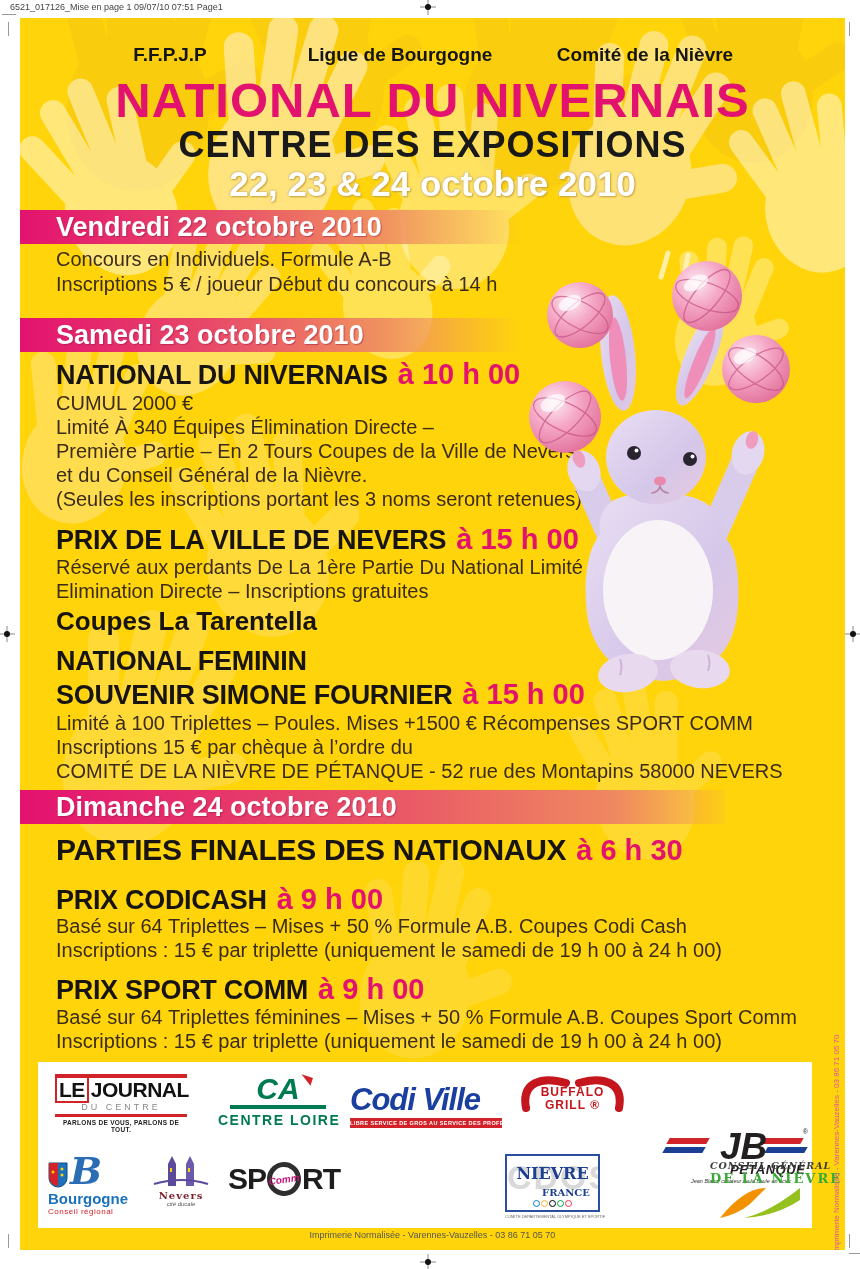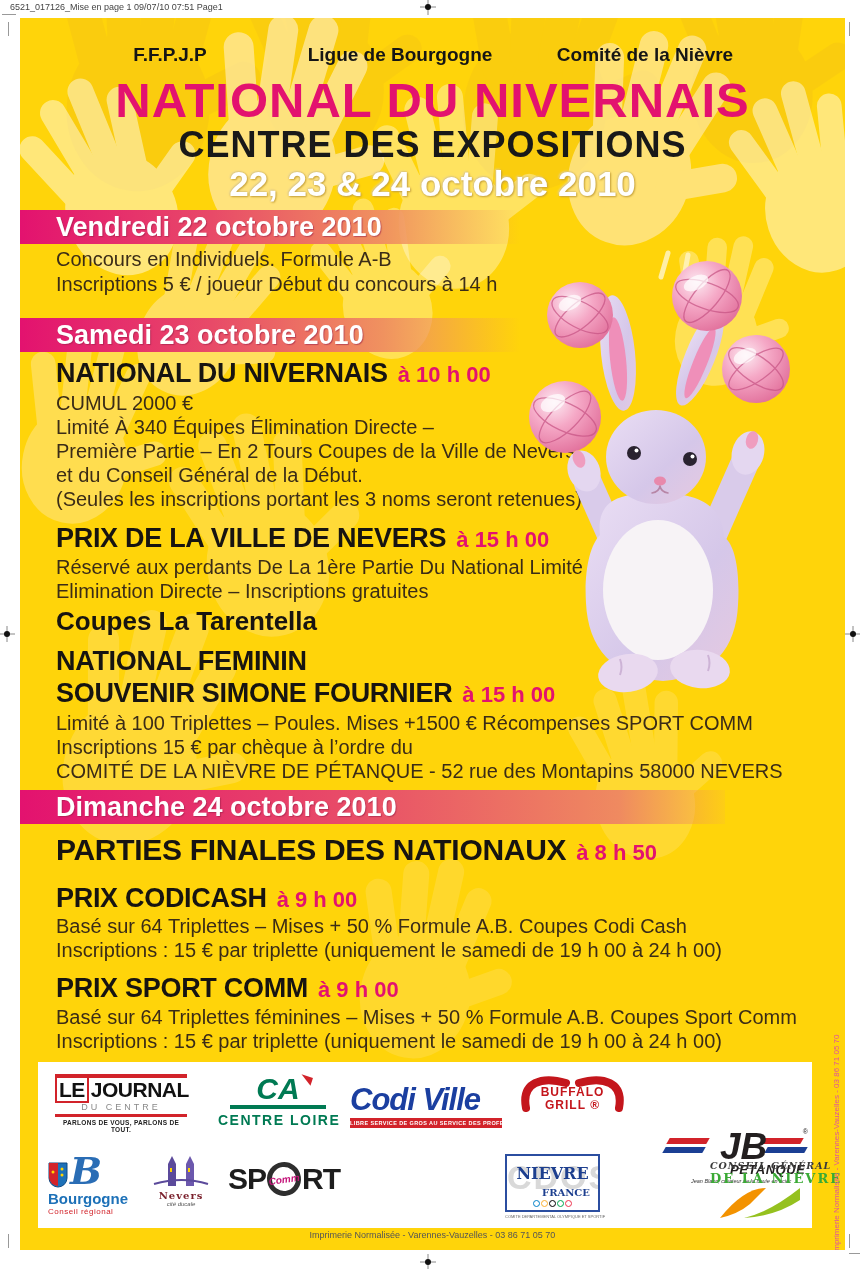--- a/index.html
+++ b/index.html
@@ -23,21 +23,21 @@
   
   .banner{position:absolute;left:0;height:34px;display:flex;align-items:center;padding-left:36px;box-sizing:border-box;
           color:#fff;font-size:27px;font-weight:bold;white-space:nowrap;
           text-shadow:1px 1px 1px rgba(150,30,70,.55);}
   .banner-short{width:505px;background:linear-gradient(90deg,#e3126f 0%,#e84a68 38%,#f0925f 72%,rgba(244,178,86,0) 99%);}
   .banner-long{width:705px;background:linear-gradient(90deg,#e3126f 0%,#e84a68 45%,#ef8a60 85%,rgba(244,170,86,.15) 100%);}
   
   .line{position:absolute;left:36px;font-size:20px;color:#3b2c17;white-space:nowrap;}
   .h-event{position:absolute;left:36px;font-size:27px;font-weight:bold;color:#171411;white-space:nowrap;letter-spacing:-0.3px;}
   .h-big{font-size:30px;}
-  .time{font-size:22px;color:#e3126f;margin-left:10px;letter-spacing:0;}
+  .time{font-size:29px;color:#e3126f;margin-left:10px;letter-spacing:0;}
   .cups{position:absolute;left:36px;font-size:26px;font-weight:bold;color:#171411;white-space:nowrap;}
   
   .mascot{position:absolute;left:480px;top:227px;}
   
   .strip{position:absolute;left:18px;top:1044px;width:774px;height:166px;background:#fff;}
   .lg{position:absolute;}
   .lg *{box-sizing:border-box;}
   
   .jr-bar{height:4px;background:#d2232a;width:100%;}
   .jr-main{font-size:21px;font-weight:bold;color:#111;letter-spacing:-0.5px;white-space:nowrap;}
@@ -174,21 +174,21 @@
     <div class="line" style="top:255px;">Inscriptions 5 € / joueur Début du concours à 14 h</div>
 
     <div class="banner banner-short" style="top:300px;">Samedi 23 octobre 2010</div>
 
     <div class="h-event" style="top:340px;">
       <span>NATIONAL DU NIVERNAIS</span><span class="time">à 10 h 00</span>
     </div>
     <div class="line" style="top:374px;">CUMUL 2000 €</div>
     <div class="line" style="top:398px;">Limité À 340 Équipes Élimination Directe –</div>
     <div class="line" style="top:422px;">Première Partie – En 2 Tours Coupes de la Ville de Nevers</div>
-    <div class="line" style="top:446px;">et du Conseil Général de la Début.</div>
+    <div class="line" style="top:446px;">et du Conseil Général de la Nièvre.</div>
     <div class="line" style="top:470px;">(Seules les inscriptions portant les 3 noms seront retenues)</div>
 
     <div class="h-event" style="top:505px;">
       <span>PRIX DE LA VILLE DE NEVERS</span><span class="time">à 15 h 00</span>
     </div>
     <div class="line" style="top:538px;">Réservé aux perdants De La 1ère Partie Du National Limité –</div>
     <div class="line" style="top:562px;">Elimination Directe – Inscriptions gratuites</div>
     <div class="cups" style="top:588px;">Coupes La Tarentella</div>
 
     <div class="h-event" style="top:628px;">
@@ -197,21 +197,21 @@
     <div class="h-event" style="top:660px;">
       <span>SOUVENIR SIMONE FOURNIER</span><span class="time">à 15 h 00</span>
     </div>
     <div class="line" style="top:694px;">Limité à 100 Triplettes – Poules. Mises +1500 € Récompenses SPORT COMM</div>
     <div class="line" style="top:718px;">Inscriptions 15 € par chèque à l’ordre du</div>
     <div class="line" style="top:742px;">COMITÉ DE LA NIÈVRE DE PÉTANQUE - 52 rue des Montapins 58000 NEVERS</div>
 
     <div class="banner banner-long" style="top:772px;">Dimanche 24 octobre 2010</div>
 
     <div class="h-event h-big" style="top:815px;">
-      <span>PARTIES FINALES DES NATIONAUX</span><span class="time">à 8 h 50</span>
+      <span>PARTIES FINALES DES NATIONAUX</span><span class="time">à 6 h 30</span>
     </div>
 
     <div class="h-event" style="top:865px;">
       <span>PRIX CODICASH</span><span class="time">à 9 h 00</span>
     </div>
     <div class="line" style="top:897px;">Basé sur 64 Triplettes – Mises + 50 % Formule A.B. Coupes Codi Cash</div>
     <div class="line" style="top:921px;">Inscriptions : 15 € par triplette (uniquement le samedi de 19 h 00 à 24 h 00)</div>
 
     <div class="h-event" style="top:955px;">
       <span>PRIX SPORT COMM</span><span class="time">à 9 h 00</span>

